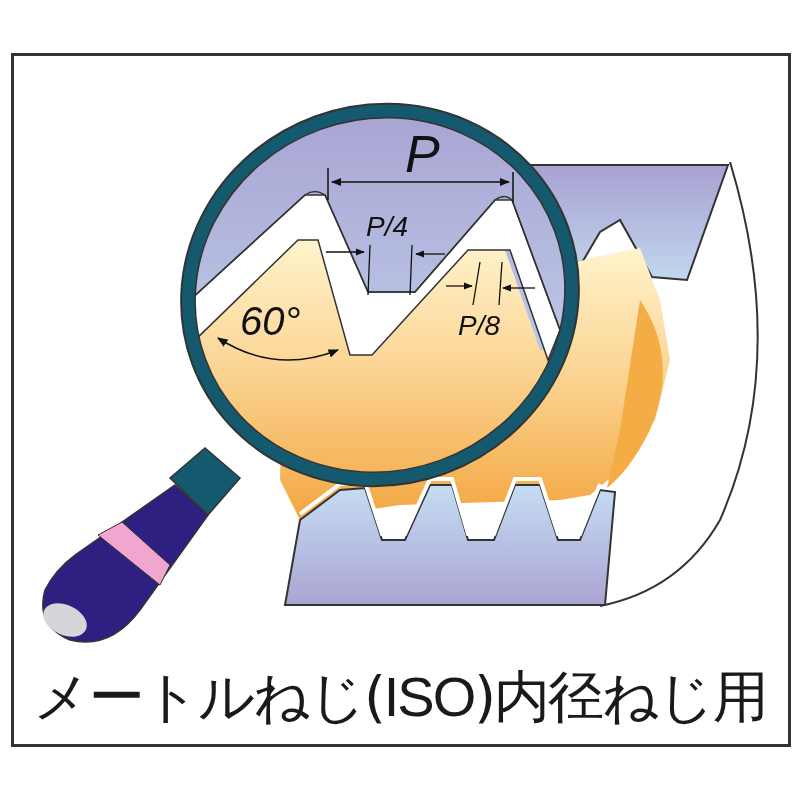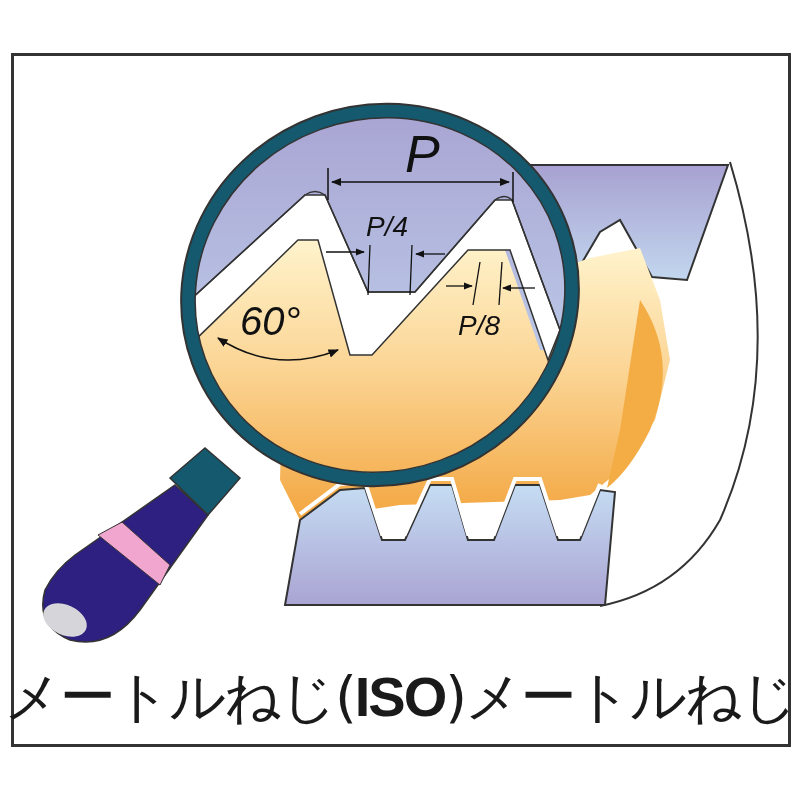--- a/index.html
+++ b/index.html
@@ -1,19 +1,19 @@
 <!DOCTYPE html>
 <html><head>
 <meta charset="utf-8">
 <style>
   html, body { margin:0; padding:0; background:#ffffff; }
   body { width:800px; height:800px; position:relative; overflow:hidden; font-family:"Liberation Sans", sans-serif; }
   #frame { position:absolute; left:11px; top:53px; width:780px; height:694px; border:3px solid #333; border-right:3px solid #333; box-sizing:border-box; }
   #caption { position:absolute; left:0; top:662px; width:800px; text-align:center; font-family:"DejaVu Sans", sans-serif; font-size:56px; color:#1a1a1a; letter-spacing:-2px; line-height:70px; }
-  #caption .iso { font-weight:bold; font-family:"Liberation Sans", sans-serif; }
+  #caption .iso { font-weight:normal; font-family:"Liberation Sans", sans-serif; }
   svg { position:absolute; left:0; top:0; }
   .lbl { font-family:"Liberation Sans", sans-serif; font-style:italic; fill:#111; }
 </style>
 </head>
 <body>
 
 <div id="frame"></div>
 
 <svg width="800" height="800" viewBox="0 0 800 800">
   <defs>
@@ -86,13 +86,13 @@
     <line x1="535" y1="288" x2="503" y2="288" stroke="#111" stroke-width="1.3" marker-end="url(#arr)"></line>
     <path d="M218,338 Q275,375 338,350" fill="none" stroke="#111" stroke-width="1.5" marker-start="url(#arr)" marker-end="url(#arr)"></path>
   </g>
 
   <text class="lbl" x="405" y="172" font-size="52">P</text>
   <text class="lbl" x="366" y="236" font-size="28">P/4</text>
   <text class="lbl" x="458" y="335" font-size="28">P/8</text>
   <text class="lbl" x="240" y="335" font-size="40">60°</text>
 </svg>
 
-<div id="caption"><span>メートルねじ(</span><span class="iso">ISO</span><span>)メートルねじ</span></div>
+<div id="caption"><span>メートルねじ(</span><span class="iso">ISO</span><span>)内径ねじ用</span></div>
 
 </body></html>

